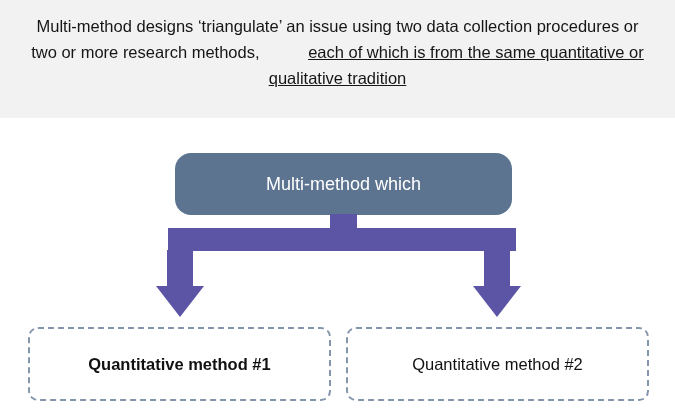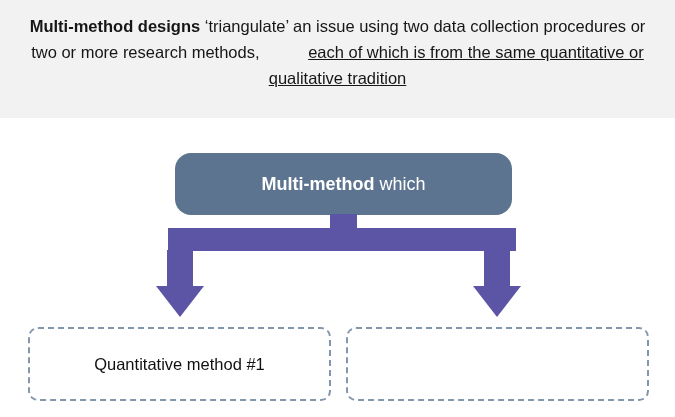--- a/index.html
+++ b/index.html
@@ -27,37 +27,37 @@
     padding: 13px 24px 0 24px;
   }
   .title-text {
     max-width: 625px;
     margin: 0 auto;
     text-align: center;
     font-size: 16.5px;
     line-height: 26px;
     color: #161616;
   }
-  .title-text .b { font-weight: 700; }
+  .title-text .b { font-weight: 400; }
   .title-text .u { text-decoration: underline; margin-left: 44px; }
 
   
   .root-box {
     position: absolute;
     left: 175px; top: 153px;
     width: 337px; height: 62px;
     background: #5C7490;
     border-radius: 16px;
     display: flex;
     align-items: center;
     justify-content: center;
     color: #ffffff;
     font-size: 18px;
   }
-  .root-box .b { font-weight: 700; }
+  .root-box .b { font-weight: 400; }
 
   
   .stem, .hbar {
     position: absolute;
     background: #5C54A5;
   }
   .stem-center { left: 330px; top: 214px; width: 27px; height: 18px; }
   .hbar        { left: 168px; top: 228px; width: 348px; height: 23px; }
   .stem-left   { left: 167px; top: 250px; width: 26px; height: 37px; }
   .stem-right  { left: 484px; top: 250px; width: 26px; height: 37px; }
@@ -82,21 +82,21 @@
     border-radius: 10px;
     display: flex;
     flex-direction: column;
     align-items: center;
     justify-content: center;
     font-size: 16.5px;
     line-height: 27px;
     color: #111111;
     text-align: center;
   }
-  .leaf-left  { left: 28px; }
+  .leaf-left  { left: 28px; font-weight: bold; }
   .leaf-right { left: 346px; }
 </style>
 </head>
 <body>
 
 <div class="canvas">
 
   <div class="title-block">
     <p class="title-text"><span class="b">Multi-method designs</span><span> ‘triangulate’ an issue using two data collection procedures or two or more research methods, </span><span class="u">each of which is from the same quantitative or qualitative tradition</span></p>
   </div>
@@ -110,15 +110,16 @@
   <div class="stem stem-left"></div>
   <div class="stem stem-right"></div>
   <div class="arrowhead arrowhead-left"></div>
   <div class="arrowhead arrowhead-right"></div>
 
   <div class="leaf-box leaf-left">
     <span>Quantitative method #1</span>
   </div>
 
   <div class="leaf-box leaf-right">
+    <span>Quantitative method #2</span>
   </div>
 
 </div>
 
 </body></html>

